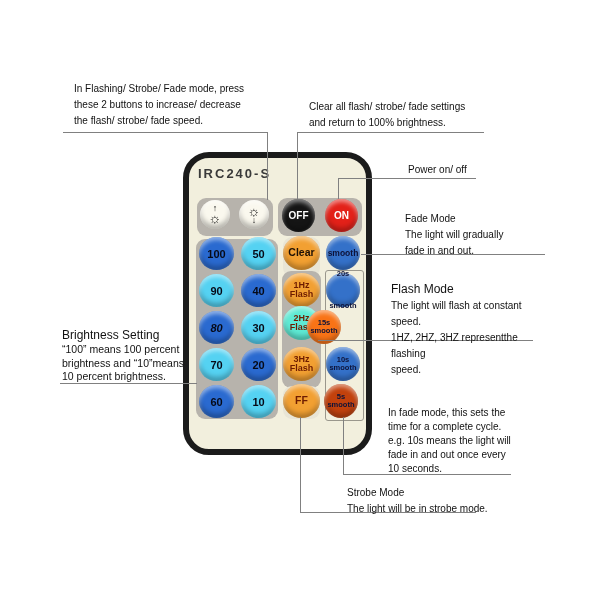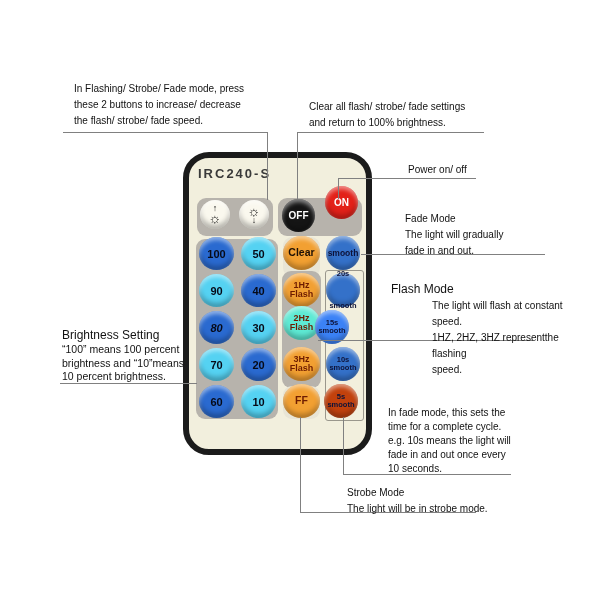--- a/index.html
+++ b/index.html
@@ -31,21 +31,21 @@
   .b-speed{width:34px;height:34px;font-size:7.5px;line-height:8.5px;color:#0d1238;}
   .b-speed .one-line{font-size:8.5px;}
   .b-dim{width:30px;height:29px;background:#faf8ee;color:#111;}
   .b-pow{width:33px;height:33px;color:#fff;font-size:10px;}
   .dim-ar{font-size:9px;line-height:7px;}
   .dim-sun{font-size:14px;line-height:12px;}
   
   .ln{position:absolute;background:#808080;}
   
   .ann{position:absolute;white-space:pre-line;font-size:10px;line-height:16px;color:#111;}
-  .ann-sm{font-size:10px;line-height:16px;margin-left:41px;}
+  .ann-sm{font-size:10px;line-height:16px;}
   .ann-head{font-size:12px;line-height:16px;}
   .ann-bri-body{font-size:10.5px;line-height:13.5px;}
 </style>
 </head>
 <body>
 
 <div class="canvas">
 
   <div class="remote" style="background: rgb(242, 239, 221);"></div>
   <div class="model">IRC240-S</div>
@@ -66,21 +66,21 @@
   </button>
   <button class="rbtn b-dim" style="left:239px;top:200px">
     <span class="dim-ic">
       <span class="dim-sun" style="display:block;text-align:center">☼</span>
       <span class="dim-ar" style="display:block;text-align:center">↓</span>
     </span>
   </button>
   <button class="rbtn b-pow" style="left: 282px; top: 199px; background: rgb(21, 21, 21);">
     <span>OFF</span>
   </button>
-  <button class="rbtn b-pow" style="left: 325px; top: 186px; background: rgb(227, 33, 25); text-align: right;">
+  <button class="rbtn b-pow" style="left: 325px; top: 199px; background: rgb(227, 33, 25); text-align: right;">
     <span>ON</span>
   </button>
 
   <button class="rbtn b-num" style="left: 199px; top: 237px; background: rgb(42, 106, 208);">
       <span>100</span>
     </button>
   <button class="rbtn b-num" style="left: 241px; top: 237px; background: rgb(85, 210, 242);">
       <span>50</span>
     </button>
   <button class="rbtn b-num" style="left: 199px; top: 274px; background: rgb(85, 210, 242);">
@@ -127,21 +127,21 @@
       <span class="one-line">FF</span>
     </button>
 
   <button class="rbtn b-speed" style="left: 326px; top: 236px; background: rgb(52, 113, 201);">
       <span class="one-line">smooth</span>
     </button>
   <button class="rbtn b-speed" style="left: 326px; top: 273px; background: rgb(52, 113, 201); gap: 24px;">
       <span>20s</span>
       <span>smooth</span>
     </button>
-  <button class="rbtn b-speed" style="left: 315px; top: 310px; background: #3b82f6;">
+  <button class="rbtn b-speed" style="left: 307px; top: 310px; background: #f97316;">
       <span>15s</span>
       <span>smooth</span>
     </button>
   <button class="rbtn b-speed" style="left: 326px; top: 347px; background: rgb(52, 113, 201);">
       <span>10s</span>
       <span>smooth</span>
     </button>
   <button class="rbtn b-speed" style="left: 324px; top: 384px; background: #c2410c;">
       <span>5s</span>
       <span>smooth</span>

